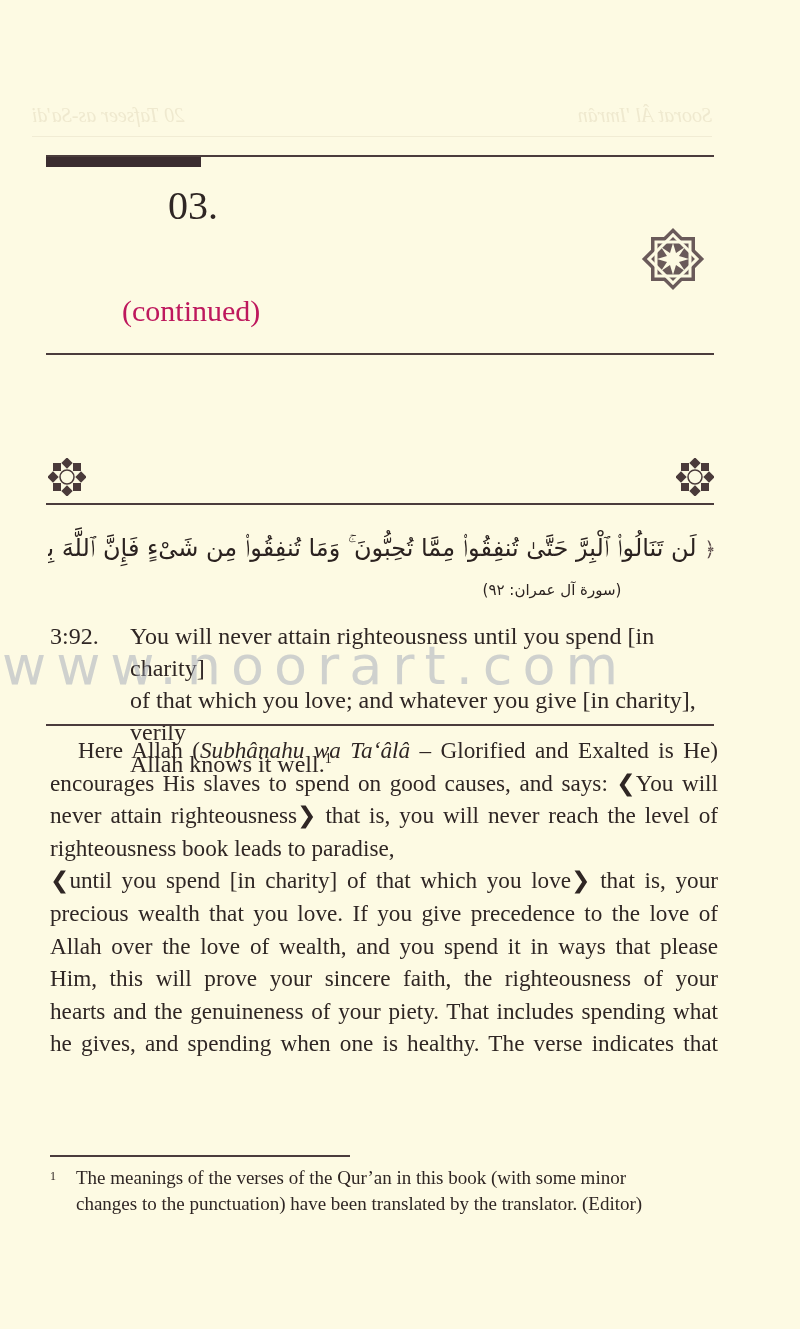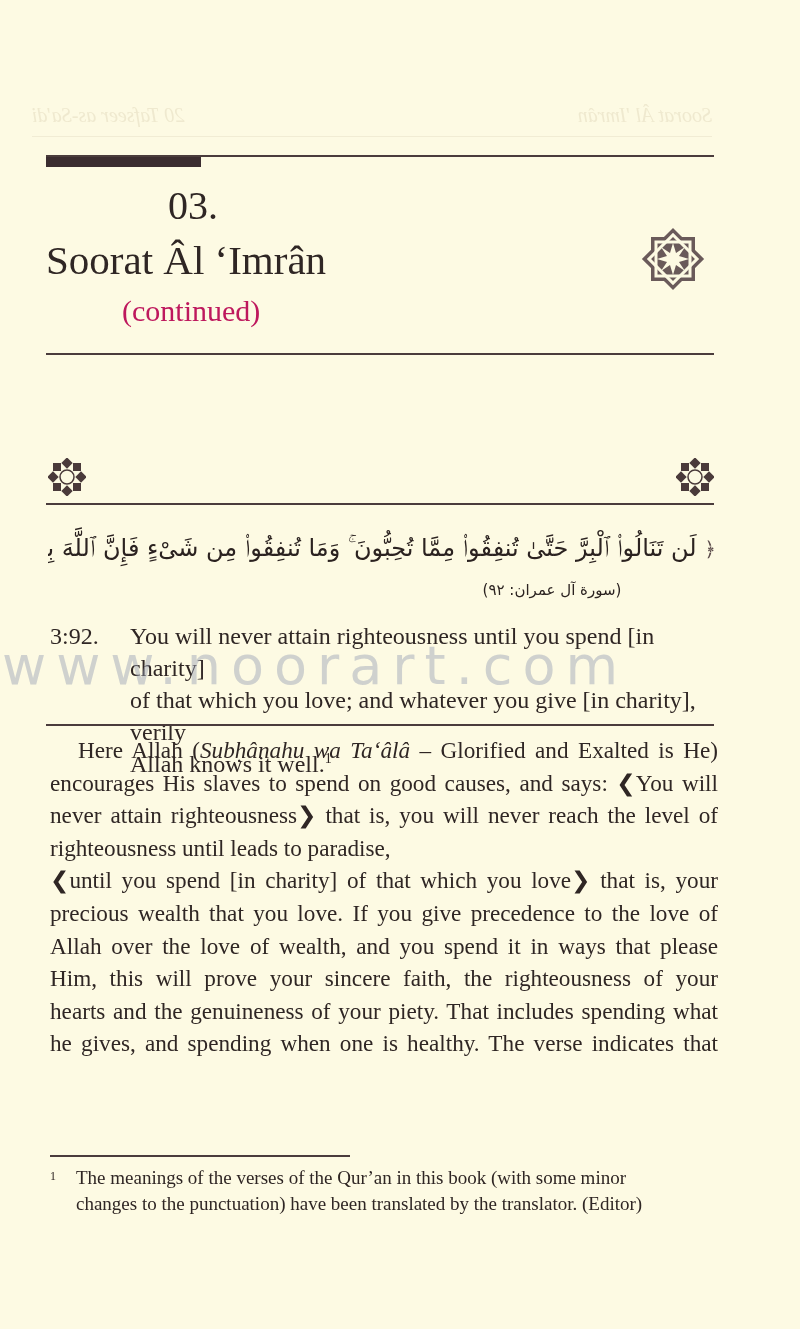--- a/index.html
+++ b/index.html
@@ -96,21 +96,20 @@
   <div class="ghost-header">
     <span>Soorat Âl 'Imrân</span>
     <span>20 Tafseer as-Sa'di</span>
   </div>
   <div class="ghost-rule"></div>
 
   <div class="top-rule"></div>
   <div class="top-bar"></div>
 
   <div class="chapter-num">03.</div>
-  <div class="chapter-title">Soorat Âl ʻImrân</div>
   <div class="chapter-sub">(continued)</div>
 
   <div class="medallion m-big">
     <svg width="76" height="76" viewBox="0 0 76 76">
       <g fill="#6a5a5a">
         <rect x="16" y="16" width="44" height="44"></rect>
         <rect x="16" y="16" width="44" height="44" transform="rotate(45 38 38)"></rect>
       </g>
       <g fill="none" stroke="#fdfae3" stroke-width="3">
         <rect x="21" y="21" width="34" height="34"></rect>
@@ -176,21 +175,21 @@
   </div>
 
   <div class="watermark">www.noorart.com</div>
 
   <div class="trans-rule"></div>
 
   <div class="body-text">
     <span class="line indent"><span>Here Allah (</span><em>Subḥânahu wa Ta‘âlâ</em><span> – Glorified and Exalted is He)</span></span>
     <span class="line">encourages His slaves to spend on good causes, and says: ❮You will</span>
     <span class="line">never attain righteousness❯ that is, you will never reach the level of</span>
-    <span class="line last">righteousness until leads to paradise,</span>
+    <span class="line last">righteousness book leads to paradise,</span>
     <span class="line">❮until you spend [in charity] of that which you love❯ that is, your</span>
     <span class="line">precious wealth that you love. If you give precedence to the love of</span>
     <span class="line">Allah over the love of wealth, and you spend it in ways that please</span>
     <span class="line">Him, this will prove your sincere faith, the righteousness of your</span>
     <span class="line">hearts and the genuineness of your piety. That includes spending what</span>
     <span class="line">he gives, and spending when one is healthy. The verse indicates that</span>
   </div>
 
   <div class="fn-rule"></div>
   <div class="footnote">

